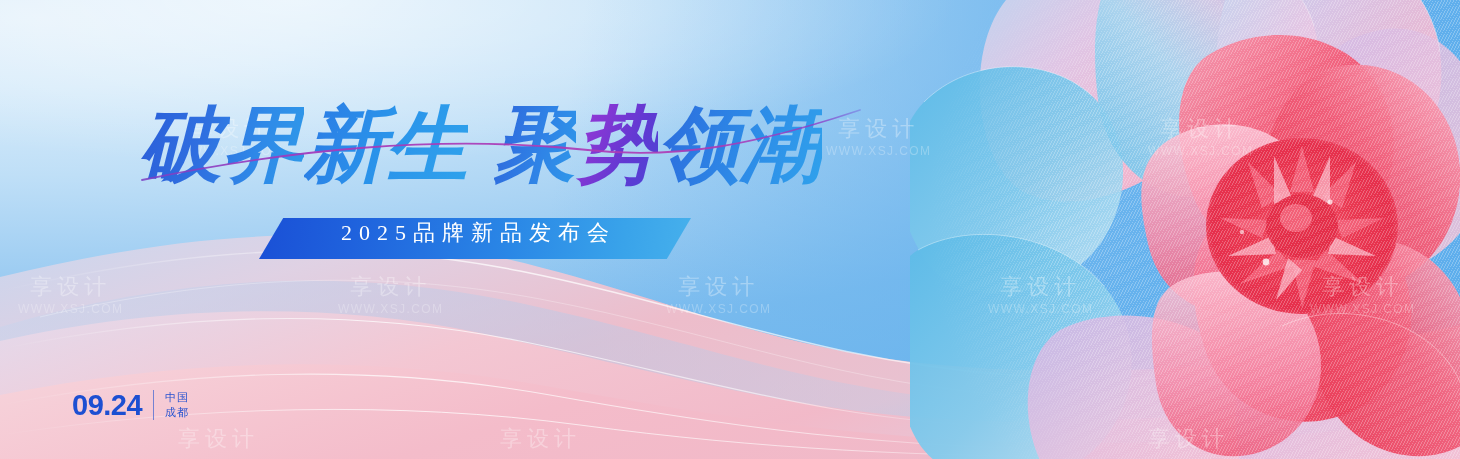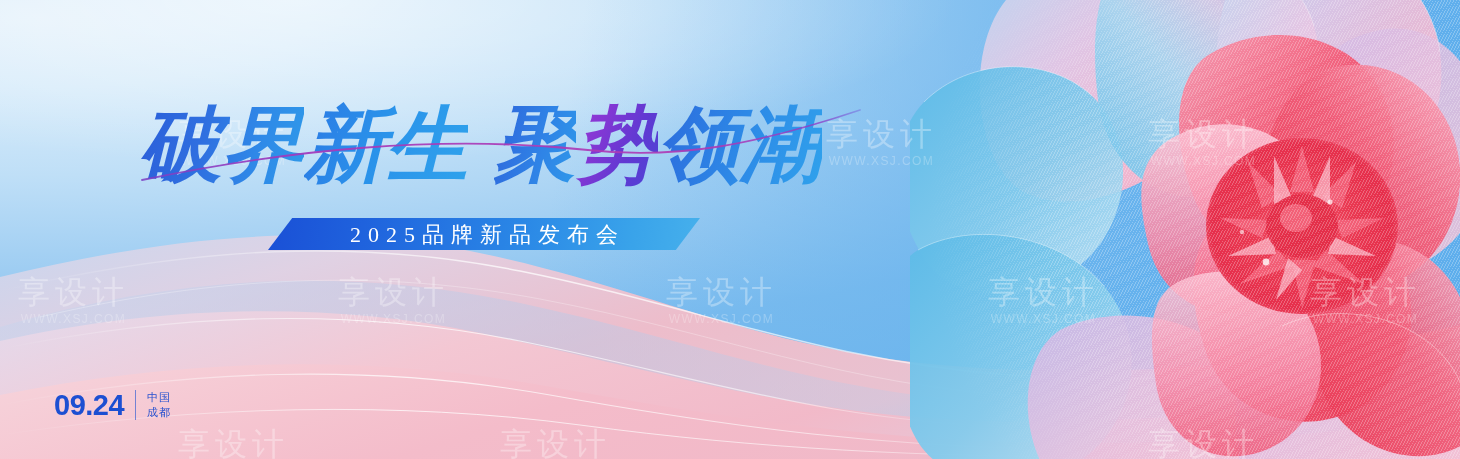--- a/index.html
+++ b/index.html
@@ -65,21 +65,21 @@
   .watermarks { position:absolute; inset:0; pointer-events:none; }
   .wm {
     position:absolute;
     text-align:center;
     color:rgba(255,255,255,.30);
     line-height:1;
     user-select:none;
   }
   .wm .wm-main {
     display:block;
-    font-size:32px;
+    font-size:22px;
     letter-spacing:5px;
     font-weight:400;
     color:rgba(255,255,255,.32);
   }
   .wm .wm-sub {
     display:block;
     margin-top:5px;
     font-size:12px;
     letter-spacing:1.4px;
     color:rgba(255,255,255,.26);
@@ -129,39 +129,39 @@
     -webkit-text-fill-color:transparent; color:transparent;font-family:Liberation Serif, serif;
   }
 
   
   .swoosh { position:absolute; left:118px; top:92px; width:760px; height:108px; pointer-events:none; }
   .swoosh svg { display:block; width:100%; height:100%; }
 
   
   .ribbon {
     position:absolute;
-    left:268px; top:218px;
-    width:432px; height:32px;
+    left:259px; top:218px;
+    width:432px; height:41px;
     background:linear-gradient(96deg,#1a50d6 0%,#1f62dd 22%,#2a87e6 58%,#39a3ea 84%,#46b0ec 100%);
     clip-path:polygon(5.6% 0%, 100% 0%, 94.4% 100%, 0% 100%);
-    display:flex; align-items:flex-end; justify-content:center;
+    display:flex; align-items:flex-start; justify-content:center;
   }
   .ribbon-text {
     font-family:"Liberation Serif", serif;
     color:#ffffff;
     font-size:22px;
     letter-spacing:7px;
     text-indent:7px;
     white-space:nowrap;
   }
 
   
   .datebox {
     position:absolute;
-    left:54px; top:390px;
+    left:72px; top:390px;
     display:flex; align-items:center; gap:11px;
   }
   .date-num {
     font-family:"Liberation Sans", sans-serif;
     font-weight:700;
     font-size:29px;
     color:#1c4fd2;
     letter-spacing:-.5px;
     line-height:1;
   }

